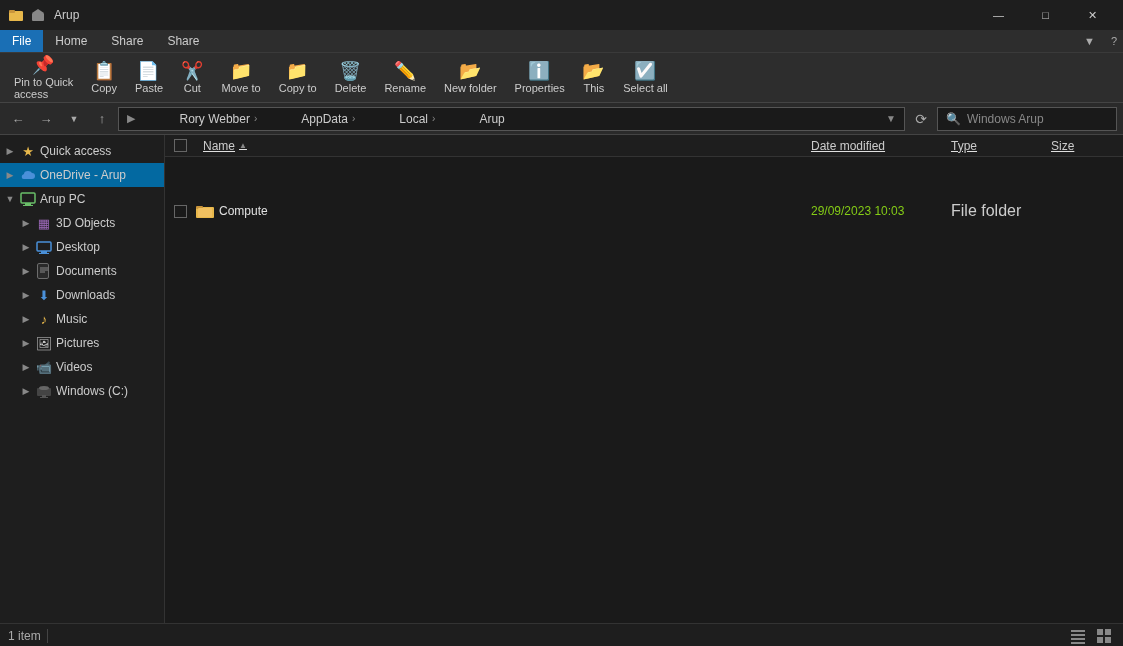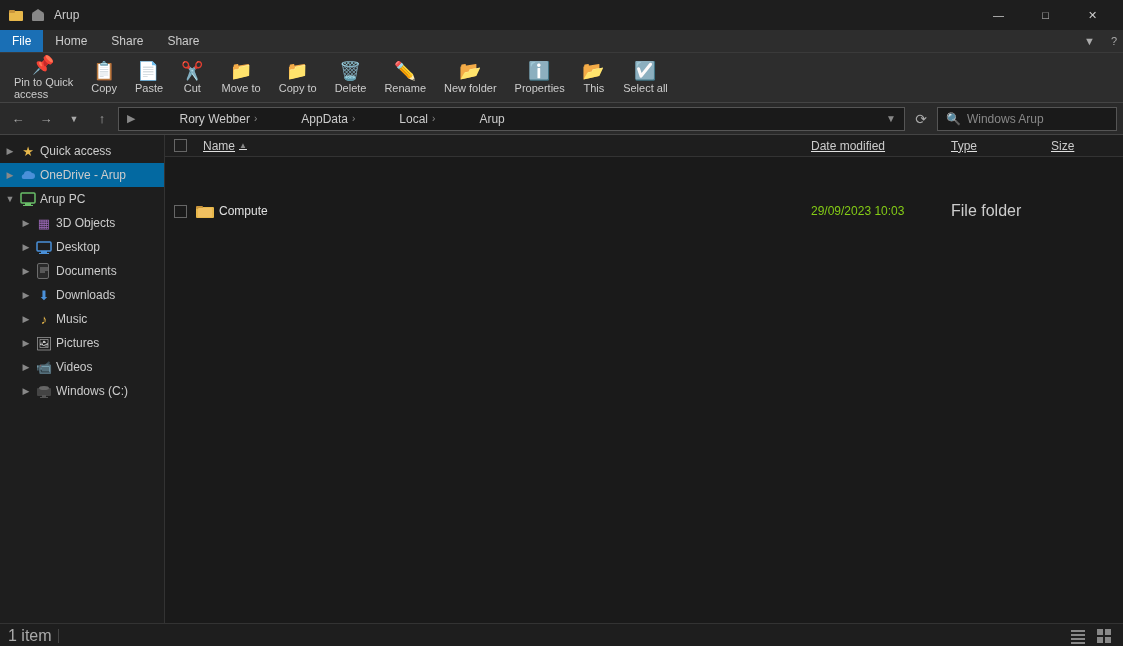--- a/index.html
+++ b/index.html
@@ -371,21 +371,21 @@
 
     
     .status-bar {
       height: 24px;
       background: #1e1e1e;
       border-top: 1px solid #333;
       display: flex;
       align-items: center;
       padding: 0 8px;
       gap: 4px;
-      font-size: 16px;
+      font-size: 12px;
       color: #aaa;
     }
     .status-sep {
       width: 1px;
       height: 14px;
       background: #444;
       margin: 0 2px;
     }
     .status-right {
       margin-left: auto;

